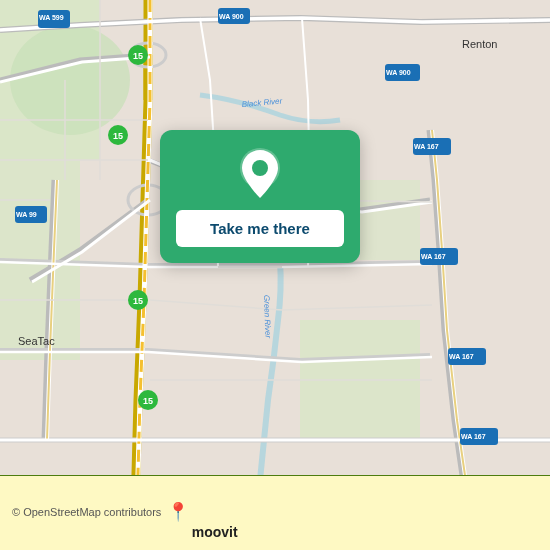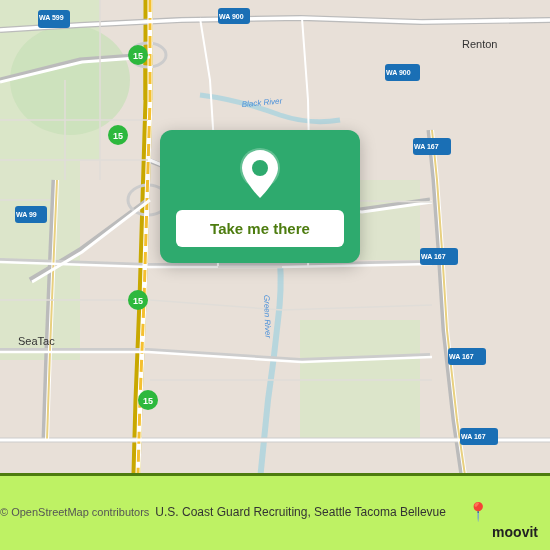--- a/index.html
+++ b/index.html
@@ -17,23 +17,23 @@
       position: relative;
       overflow: hidden;
     }
 
     
     #bottom-bar {
       position: absolute;
       bottom: 0;
       left: 0;
       right: 0;
-      background: #bef264;
-      padding: 8px 12px 10px 0;
-      border-top: 3px solid #4d7c0f;
+      background: #fef9c3;
+      padding: 8px 12px 10px 12px;
+      border-top: 1px solid #4d7c0f;
       display: flex;
       align-items: center;
       gap: 6px;
       z-index: 100;
     }
 
     #copyright {
       font-size: 11px;
       color: #555;
     }
@@ -67,21 +67,21 @@
     #pin-icon {
       width: 48px;
       height: 48px;
       display: flex;
       align-items: center;
       justify-content: center;
     }
 
     #take-me-there-btn {
       background: white;
-      color: #4d7c0f;
+      color: #0c4a6e;
       border: none;
       border-radius: 6px;
       padding: 10px 20px;
       font-size: 15px;
       font-weight: bold;
       cursor: pointer;
       width: 100%;
       text-align: center;
     }
   </style>
@@ -212,19 +212,18 @@
         <path d="M22 2 C12 2 4 10 4 20 C4 32 22 50 22 50 C22 50 40 32 40 20 C40 10 32 2 22 2 Z" fill="white"></path>
         <circle cx="22" cy="20" r="8" fill="#2eaa6e"></circle>
       </svg>
     </div>
 
     <button id="take-me-there-btn">Take me there</button>
   </div>
 
   <div id="bottom-bar">
     <span id="copyright">© OpenStreetMap contributors</span>
-    <span style="flex:1; font-size:12px; color:#333;">U.S. Coast Guard Recruiting, Seattle Tacoma Bellevue</span>
     <div id="moovit-logo">
       <span style="color:#e63329; font-size:18px;">📍</span>
       <span style="font-size:14px;font-weight:bold;color:#222;margin-top:40px;">moovit</span>
     </div>
   </div>
 </div>
 
 </body></html>

